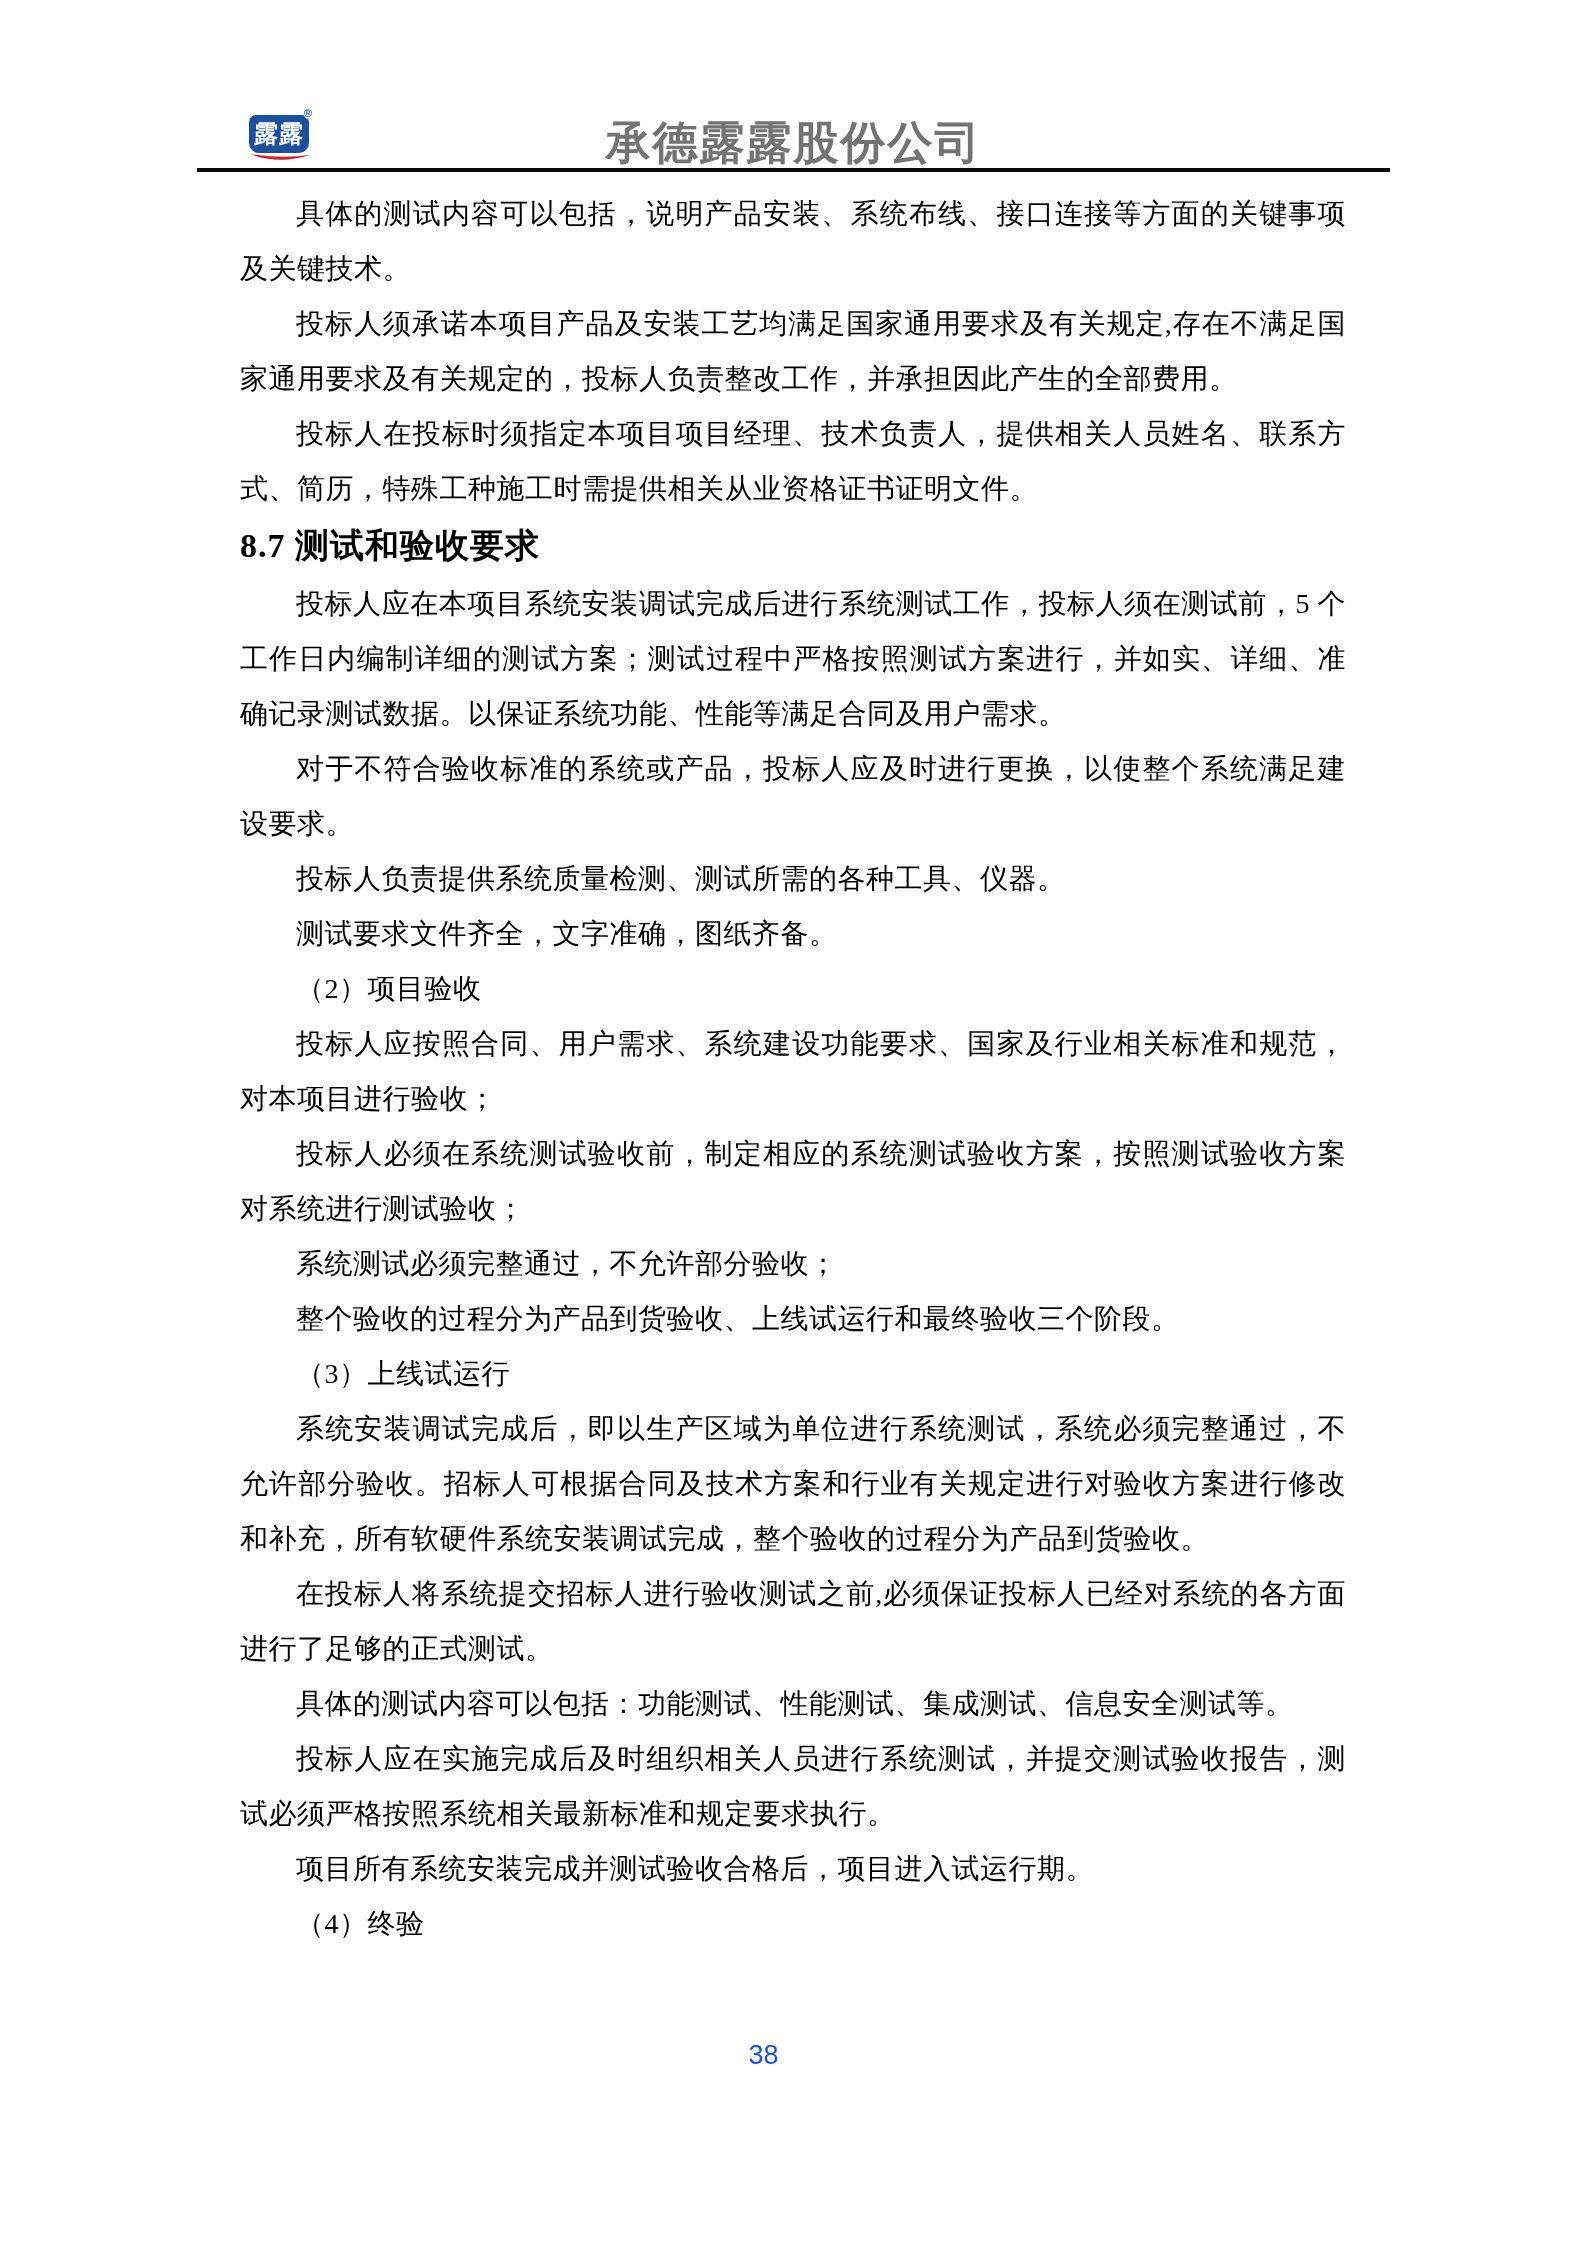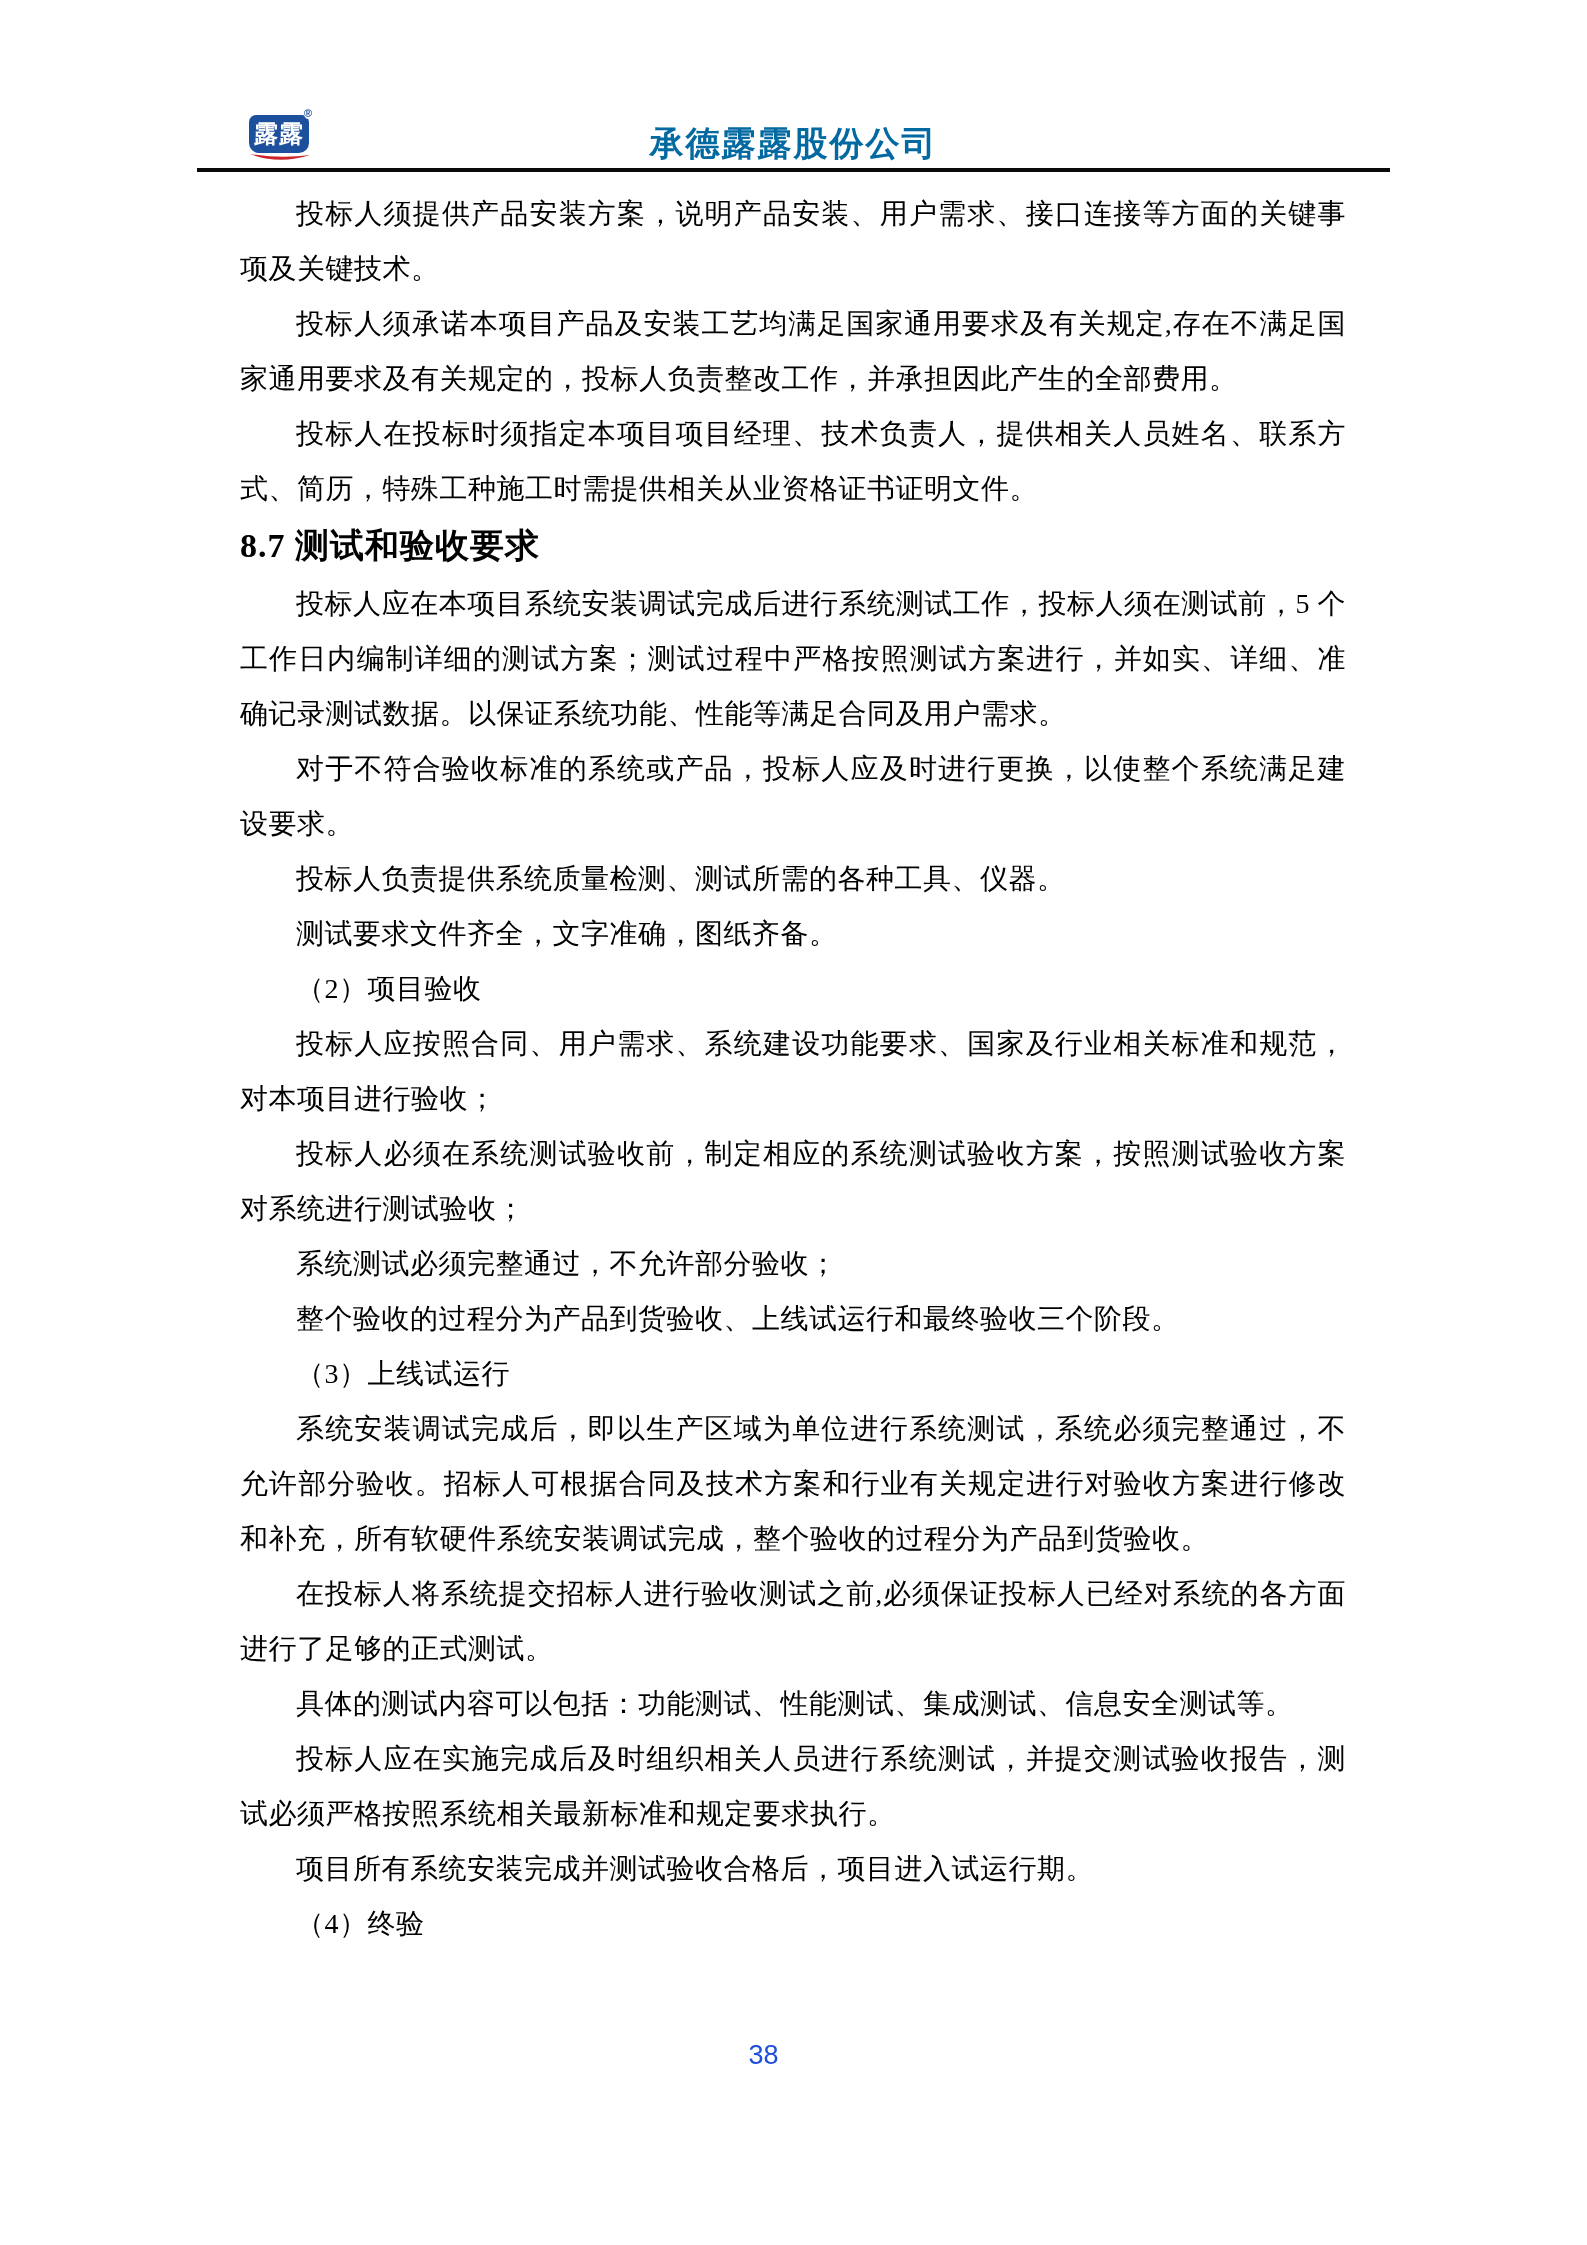--- a/index.html
+++ b/index.html
@@ -75,23 +75,23 @@
     height: 12px;
   }
   .company-name {
     position: absolute;
     left: 0;
     right: 0;
     top: 118px;
     text-align: center;
     font-family: "Liberation Sans", "DejaVu Sans", sans-serif;
     font-weight: bold;
-    font-size: 34px;
+    font-size: 45px;
     line-height: 50px;
-    color: #0369a1;
+    color: #737373;
     letter-spacing: 2px;
   }
 
   
   .content {
     position: absolute;
     top: 171px;
     left: 240px;
     width: 1106px;
     padding-top: 15px;
@@ -139,21 +139,21 @@
       </div>
       <svg class="logo-swoosh" viewBox="0 0 62 12" xmlns="http://www.w3.org/2000/svg">
         <path d="M1 2 Q 30 13 61 3 Q 32 7 1 2 Z" fill="#cc2229"></path>
       </svg>
     </div>
     <div class="company-name">承德露露股份公司</div>
     <div class="header-rule"></div>
   </div>
 
   <div class="content">
-      <p class="paragraph">投标人须提供产品安装方案，说明产品安装、用户需求、接口连接等方面的关键事项及关键技术。</p>
+      <p class="paragraph">具体的测试内容可以包括，说明产品安装、系统布线、接口连接等方面的关键事项及关键技术。</p>
       <p class="paragraph">投标人须承诺本项目产品及安装工艺均满足国家通用要求及有关规定,存在不满足国家通用要求及有关规定的，投标人负责整改工作，并承担因此产生的全部费用。</p>
       <p class="paragraph">投标人在投标时须指定本项目项目经理、技术负责人，提供相关人员姓名、联系方式、简历，特殊工种施工时需提供相关从业资格证书证明文件。</p>
       <p class="heading">8.7 测试和验收要求</p>
       <p class="paragraph">投标人应在本项目系统安装调试完成后进行系统测试工作，投标人须在测试前，5 个工作日内编制详细的测试方案；测试过程中严格按照测试方案进行，并如实、详细、准确记录测试数据。以保证系统功能、性能等满足合同及用户需求。</p>
       <p class="paragraph">对于不符合验收标准的系统或产品，投标人应及时进行更换，以使整个系统满足建设要求。</p>
       <p class="paragraph">投标人负责提供系统质量检测、测试所需的各种工具、仪器。</p>
       <p class="paragraph">测试要求文件齐全，文字准确，图纸齐备。</p>
       <p class="paragraph">（2）项目验收</p>
       <p class="paragraph">投标人应按照合同、用户需求、系统建设功能要求、国家及行业相关标准和规范，对本项目进行验收；</p>
       <p class="paragraph">投标人必须在系统测试验收前，制定相应的系统测试验收方案，按照测试验收方案对系统进行测试验收；</p>

